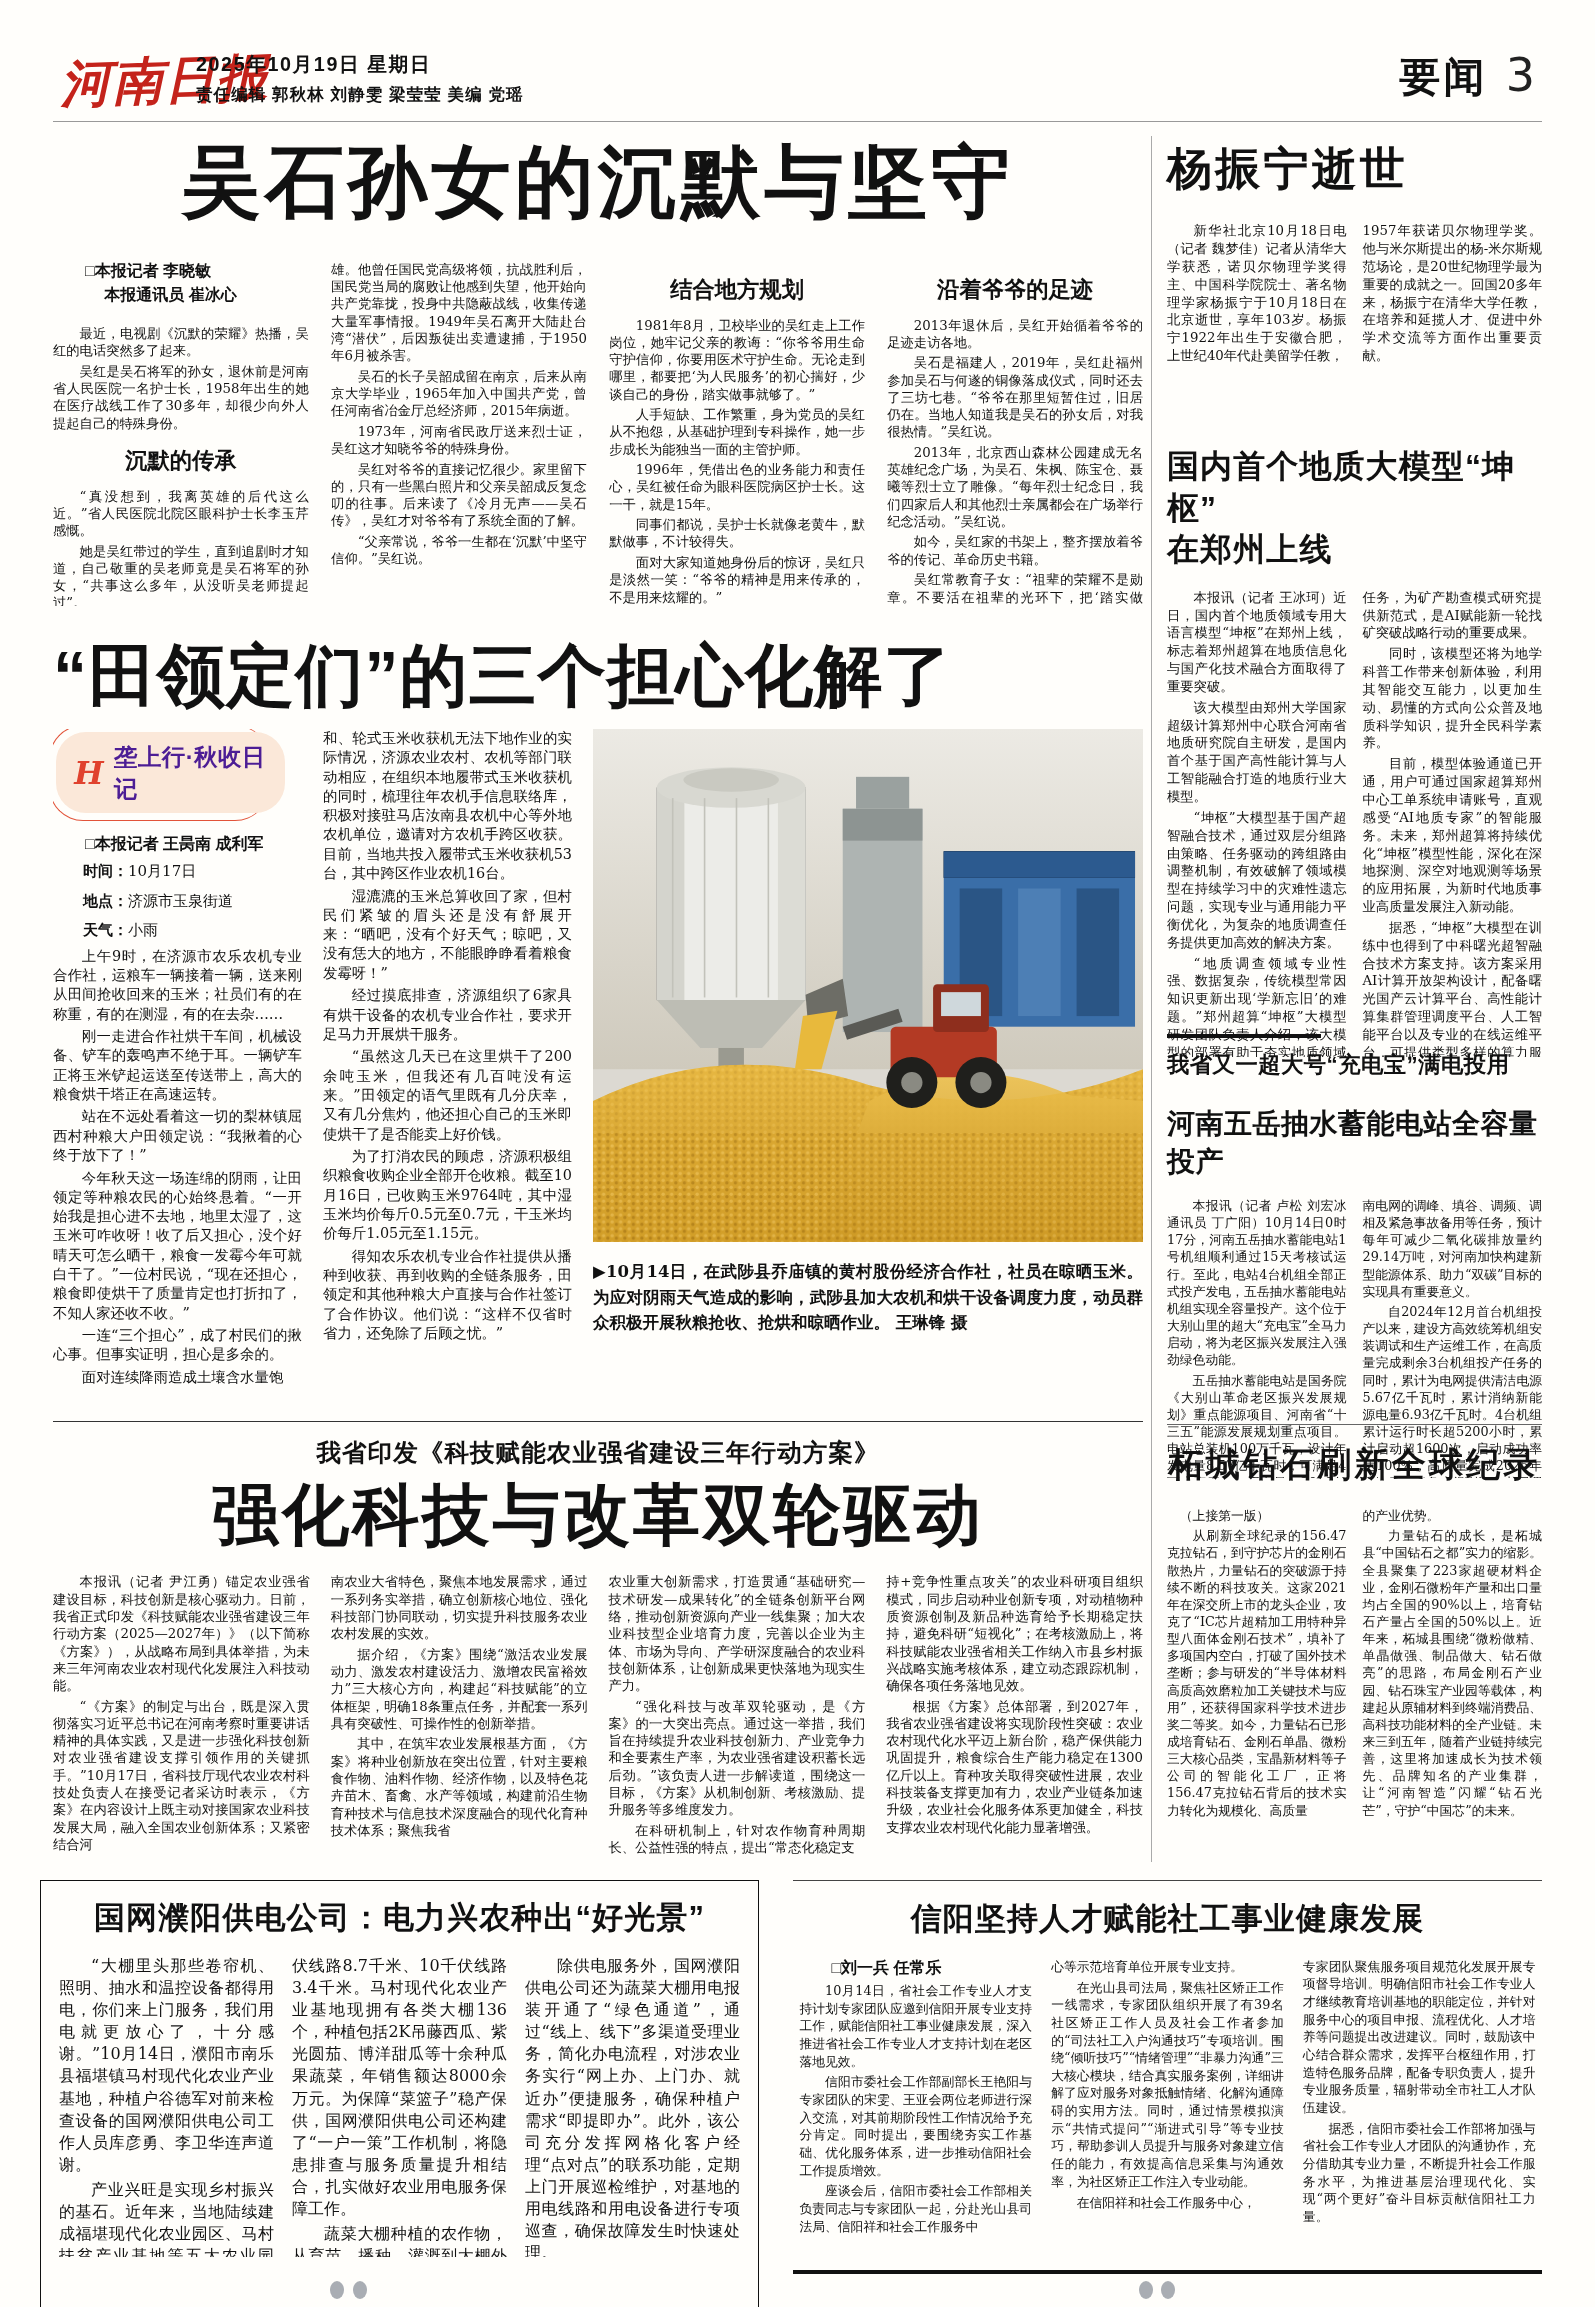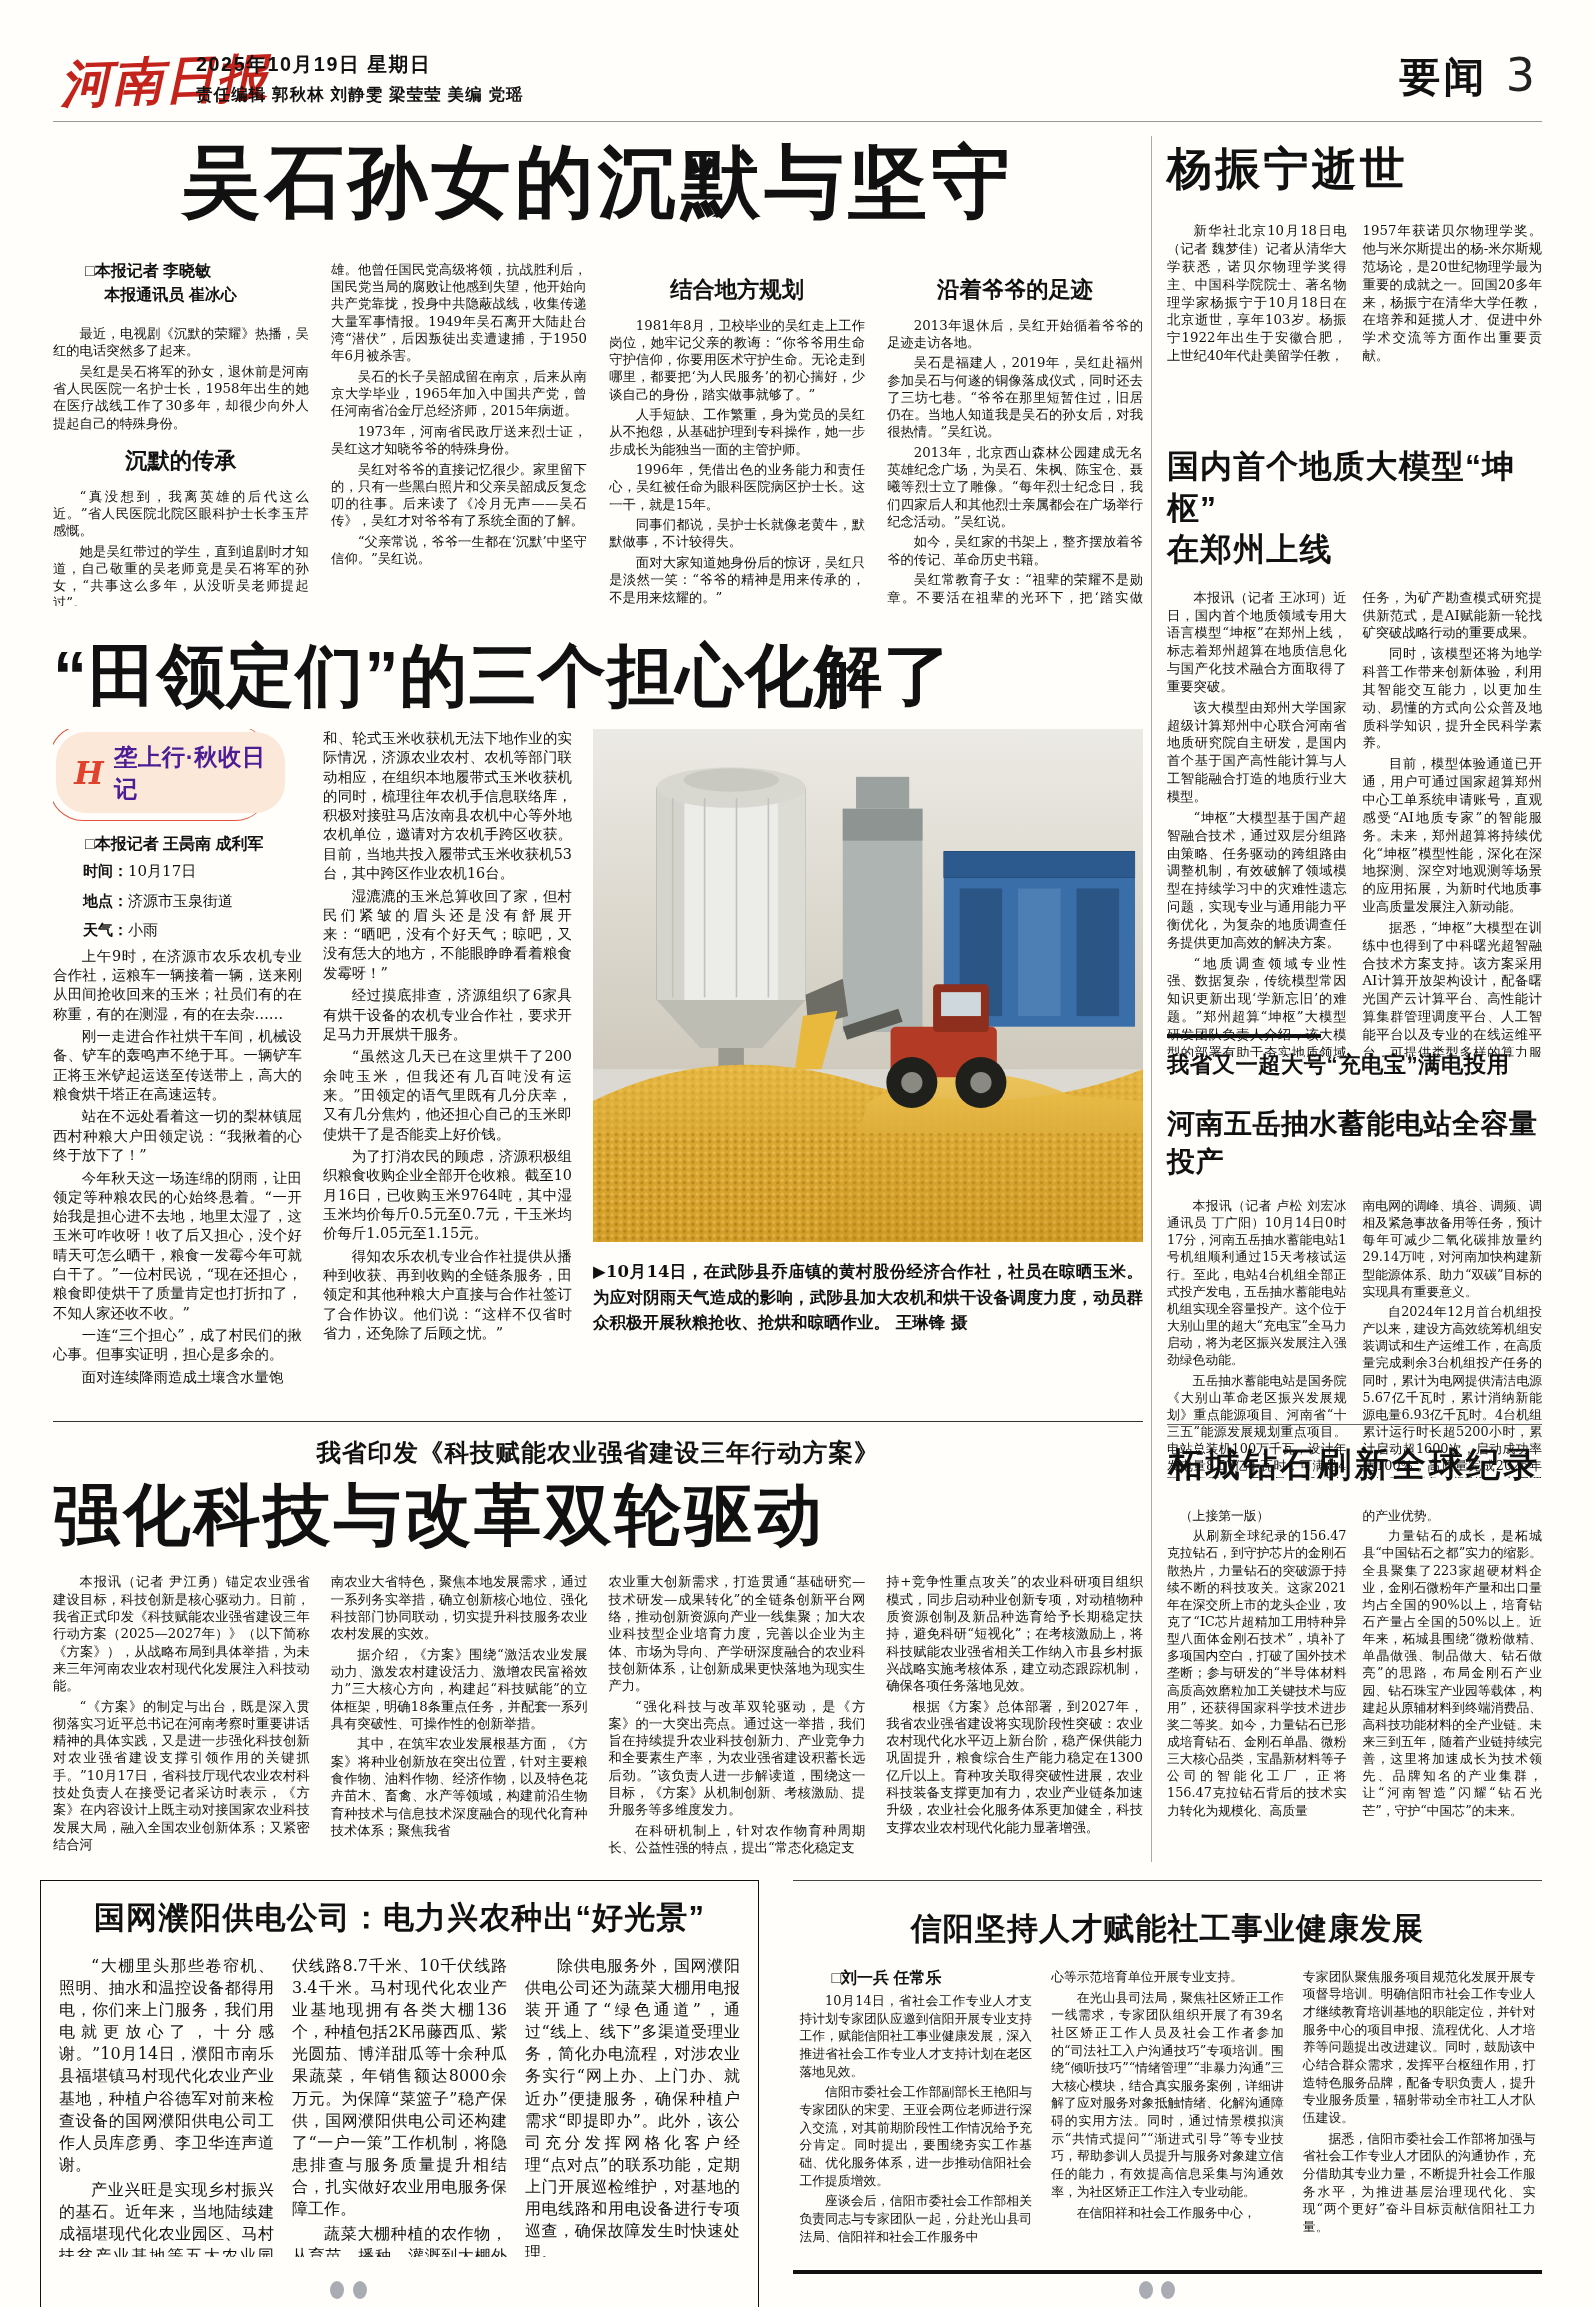--- a/index.html
+++ b/index.html
@@ -42,21 +42,21 @@
   .badge{position:relative;background:#fbe8d9;border-radius:30px;padding:8.5px 18px;display:flex;
          align-items:center;gap:10.6px;}
   .badge-h{font:italic 900 31px "DejaVu Serif",serif;color:#e0422e;}
   .badge-label{font:700 23.4px "Liberation Sans",sans-serif;color:#4c1d95;letter-spacing:0.5px;}
   .diary-meta{font-size:15px;line-height:1.75;padding-left:2em;text-indent:0 !important;}
   .diary-meta b{font-family:"Liberation Sans",sans-serif;}
   .b-rule{position:absolute;left:53px;top:1421px;width:1090px;border-top:1.1px solid #333;}
   
   .art-c{position:absolute;left:53px;top:1436px;width:1090px;}
   .art-c .kicker{text-align:center;font:700 24.5px "Liberation Sans",sans-serif;letter-spacing:1.1px;}
-  .art-c .headline{font:900 67px/1.1 "Liberation Sans",sans-serif;letter-spacing:3.2px;margin-top:8.5px;}
+  .art-c .headline{text-align:center;font:900 67px/1.1 "Liberation Sans",sans-serif;letter-spacing:3.2px;margin-top:8.5px;}
   .art-c .cols{display:flex;gap:21px;margin-top:22.3px;height:297px;overflow:hidden;font-size:13.3px;line-height:1.3;}
   .art-c .col{flex:1;}
   
   .rail-art{position:absolute;left:1167px;width:375px;}
   .rail-art .cols{display:flex;gap:16px;overflow:hidden;font-size:13.3px;line-height:1.34;}
   .rail-art .col{flex:1;}
   .art-yang{top:139px;}
   .art-yang .headline{font:900 45px "Liberation Sans",sans-serif;letter-spacing:3.2px;}
   .art-yang .cols{margin-top:23.4px;height:213px;}
   .art-kun{top:446px;}
@@ -73,21 +73,21 @@
   .art-zhe .cols{margin-top:19px;height:355px;font-size:12.8px;}
   .continued{font-family:"Liberation Sans",sans-serif;text-indent:1em !important;}
   
   .box-d{position:absolute;left:40px;top:1880px;width:719px;height:436px;border:1.6px solid #111;
          box-sizing:border-box;padding:14px 18px;}
   .box-d .headline{text-align:center;font:900 31px "Liberation Sans",sans-serif;letter-spacing:1.1px;margin:2.1px 0 16px;}
   .box-d .cols{display:flex;gap:18px;height:302px;overflow:hidden;font-size:16px;line-height:1.38;}
   .box-d .col{flex:1;}
   .box-e{position:absolute;left:793px;top:1880px;width:749px;height:394px;box-sizing:border-box;
          padding:11.7px 6.4px;border-top:1.1px solid #444;border-bottom:4.8px solid #111;}
-  .box-e .headline{text-align:center;font:900 31px "Liberation Sans",sans-serif;letter-spacing:1.1px;margin:15px 0 18px;}
+  .box-e .headline{text-align:center;font:900 31px "Liberation Sans",sans-serif;letter-spacing:1.1px;margin:5px 0 18px;}
   .box-e .cols{display:flex;gap:19px;height:298px;overflow:hidden;font-size:12.8px;line-height:1.38;}
   .box-e .col{flex:1;}
   
   .dots{position:absolute;bottom:8.5px;display:flex;gap:8.5px;}
   .dots span{width:14px;height:18px;border-radius:50%;background:#a9adb3;display:block;}
   .dots.left{left:330px;} .dots.right{right:420px;}
 </style>
 </head>
 <body>
 

